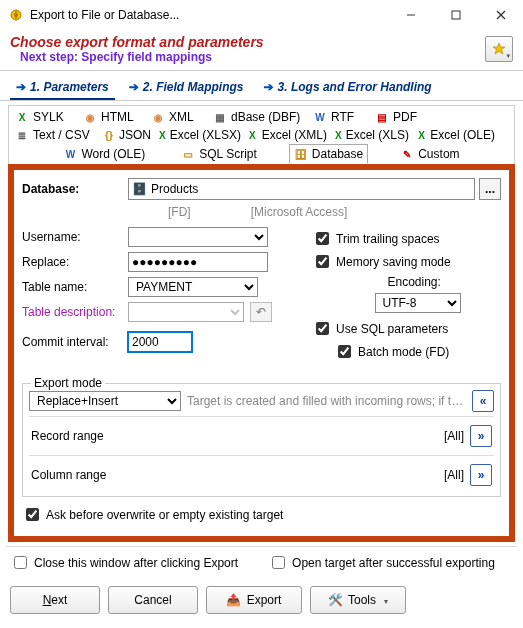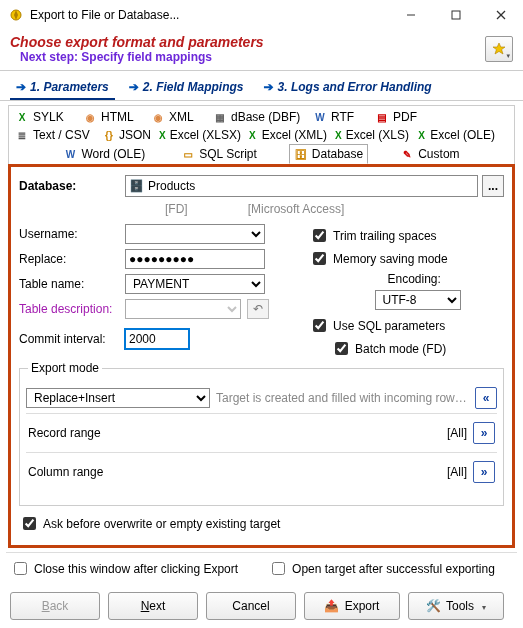--- a/index.html
+++ b/index.html
@@ -17,38 +17,38 @@
   .tabstrip { display: flex; padding: 6px 10px 0 10px; border-bottom: 1px solid #ccc; gap: 8px;}
   .tab { display: flex; align-items: center; gap: 4px; padding: 3px 6px 4px 6px; font-weight: bold; font-style: italic; color: #003080; border-bottom: 2px solid transparent; font-size:12px;}
   .tab.active { border-bottom: 2px solid #003080; }
   .arrow-r { color: #0050b0; font-style: normal; font-size: 12px; }
   .content { padding: 4px 8px; }
   .fmtgrid { border: 1px solid #ccc; padding: 2px 2px 0 2px; background:#fff;}
   .fmt-row { display: flex; flex-wrap: nowrap; }
   .fmt { display: flex; align-items: center; gap: 4px; padding: 2px 4px; white-space: nowrap; font-size:12px;}
   .fmt .ico { width: 14px; height: 14px; display:flex; align-items:center; justify-content:center; font-size:10px;}
   .fmt.selected { background: #fff; border: 1px solid #aaa; border-bottom-color:#fff; position:relative; z-index:1;}
-  .params { border: 3px solid #c2410c; padding: 8px 8px; margin-top: -1px; }
+  .params { border: 6px solid #c2410c; padding: 8px 8px; margin-top: -1px; }
   .row { display: flex; align-items: center; margin-bottom: 5px; gap: 6px; }
   .lbl { width: 100px; }
   .lbl.disabled { color: #a21caf; }
   input[type=text], input[type=password], select { border: 1px solid #888; padding: 1px 3px; height: 20px; background:#fff; font-size:12px;}
   .dbfield { flex:1; display:flex; align-items:center; gap:4px;}
   .db-combo { flex:1; border:1px solid #888; height:22px; display:flex; align-items:center; padding:0 3px; gap:4px; background:#fff;}
   .browse-btn { width:22px; height:22px; border:1px solid #888; background:#f4f4f4; display:flex; align-items:center; justify-content:center; font-weight:bold;}
   .sublabels { display:flex; margin-left:146px; gap:60px; color:#888; font-size:11px; margin-bottom:8px;}
   .cols { display:flex; gap:10px; }
   .col-l { width: 280px; }
   .col-r { flex:1; padding-top: 2px;}
   .chk { display:flex; align-items:center; gap:4px; margin-bottom:4px;}
   .chk input { width:13px; height:13px; accent-color:#333;}
   .enc-row { display:flex; align-items:center; gap:4px; margin:4px 0 6px 22px;flex-direction:column;}
   .enc-row .elabel{ width:60px;}
   .indent { margin-left: 22px; }
-  .fieldset { border:1px solid #ccc; padding: 18px 6px; margin-top:6px; position:relative;}
+  .fieldset { border:1px solid #ccc; padding: 6px 6px; margin-top:18px; position:relative;}
   .fieldset .legend { position:absolute; top:-8px; left:8px; background:#fff; padding:0 3px; font-size:12px;}
   .export-mode-row{display:flex; align-items:center; gap:6px;}
   .hint { color:#888; flex:1; white-space:nowrap; overflow:hidden; text-overflow:ellipsis;}
   .sqbtn { width:22px; height:22px; border:1px solid #3a5fb0; border-radius:2px; display:flex; align-items:center; justify-content:center; color:#1040a0; font-weight:bold; background:#fff;}
   .range-row{ display:flex; align-items:center; padding:4px 2px;}
   .range-row .rlabel{ flex:1; }
   .range-row .rval{ font-weight:normal; margin-right:6px;}
   .hr { height:1px; background:#ddd; margin:4px 0;}
   .footer1 { padding: 6px 10px; display:flex; gap:30px;}
   .footer2 { padding: 4px 10px 10px 10px; display:flex; gap:8px;}
@@ -212,21 +212,21 @@
         <div class="row">
             <span class="lbl">Username:</span>
           <select style="width:140px"><option></option></select>
           </div>
         <div class="row">
             <span class="lbl">Replace:</span>
           <input type="text" style="width: 140px;" value="●●●●●●●●●">
           </div>
         <div class="row">
             <span class="lbl">Table name:</span>
-          <select style="width:140px"><option>PAYMENT</option></select>
+          <select style="width:130px"><option>PAYMENT</option></select>
           </div>
         <div class="row">
             <span class="lbl disabled">Table description:</span>
           <select style="width:116px;color:#aaa" disabled=""><option></option></select>
           <div class="revert-btn">↶</div>
           </div>
         <div class="row" style="margin-top:10px">
             <span class="lbl">Commit interval:</span>
           <input type="text" class="commit-input" style="width: 64px;" value="2000">
           </div>
@@ -251,21 +251,21 @@
         <label class="chk indent">
             <input type="checkbox" checked="" style="">
             <span>Batch mode (FD)</span>
           </label>
       </div>
     </div>
 
     <div class="fieldset">
       <span class="legend">Export mode</span>
       <div class="export-mode-row">
-        <select style="width:184px"><option>Replace+Insert</option></select>
+        <select style="width:152px"><option>Replace+Insert</option></select>
         <span class="hint">Target is created and filled with incoming rows; if target...</span>
         <div class="sqbtn">«</div>
       </div>
       <div class="hr"></div>
       <div class="range-row">
         <span class="rlabel">Record range</span>
         <span class="rval">[All]</span>
         <div class="sqbtn">»</div>
       </div>
       <div class="hr"></div>
@@ -288,23 +288,20 @@
   <label class="chk">
       <input type="checkbox" style="">
       <span>Close this window after clicking Export</span>
     </label>
   <label class="chk">
       <input type="checkbox" style="">
       <span>Open target after successful exporting</span>
     </label>
 </div>
 <div class="footer2">
-  <div class="btn disabled">
-      <span><span class="u">B</span><span id="back-rest">ack</span></span>
-    </div>
   <div class="btn">
       <span><span class="u">N</span><span id="next-rest">ext</span></span>
     </div>
   <div class="btn">Cancel</div>
   <div class="btn wide">
     <span>📤</span>
       <span>Export</span>
   </div>
   <div class="btn wide">
     <span>🛠️</span>

